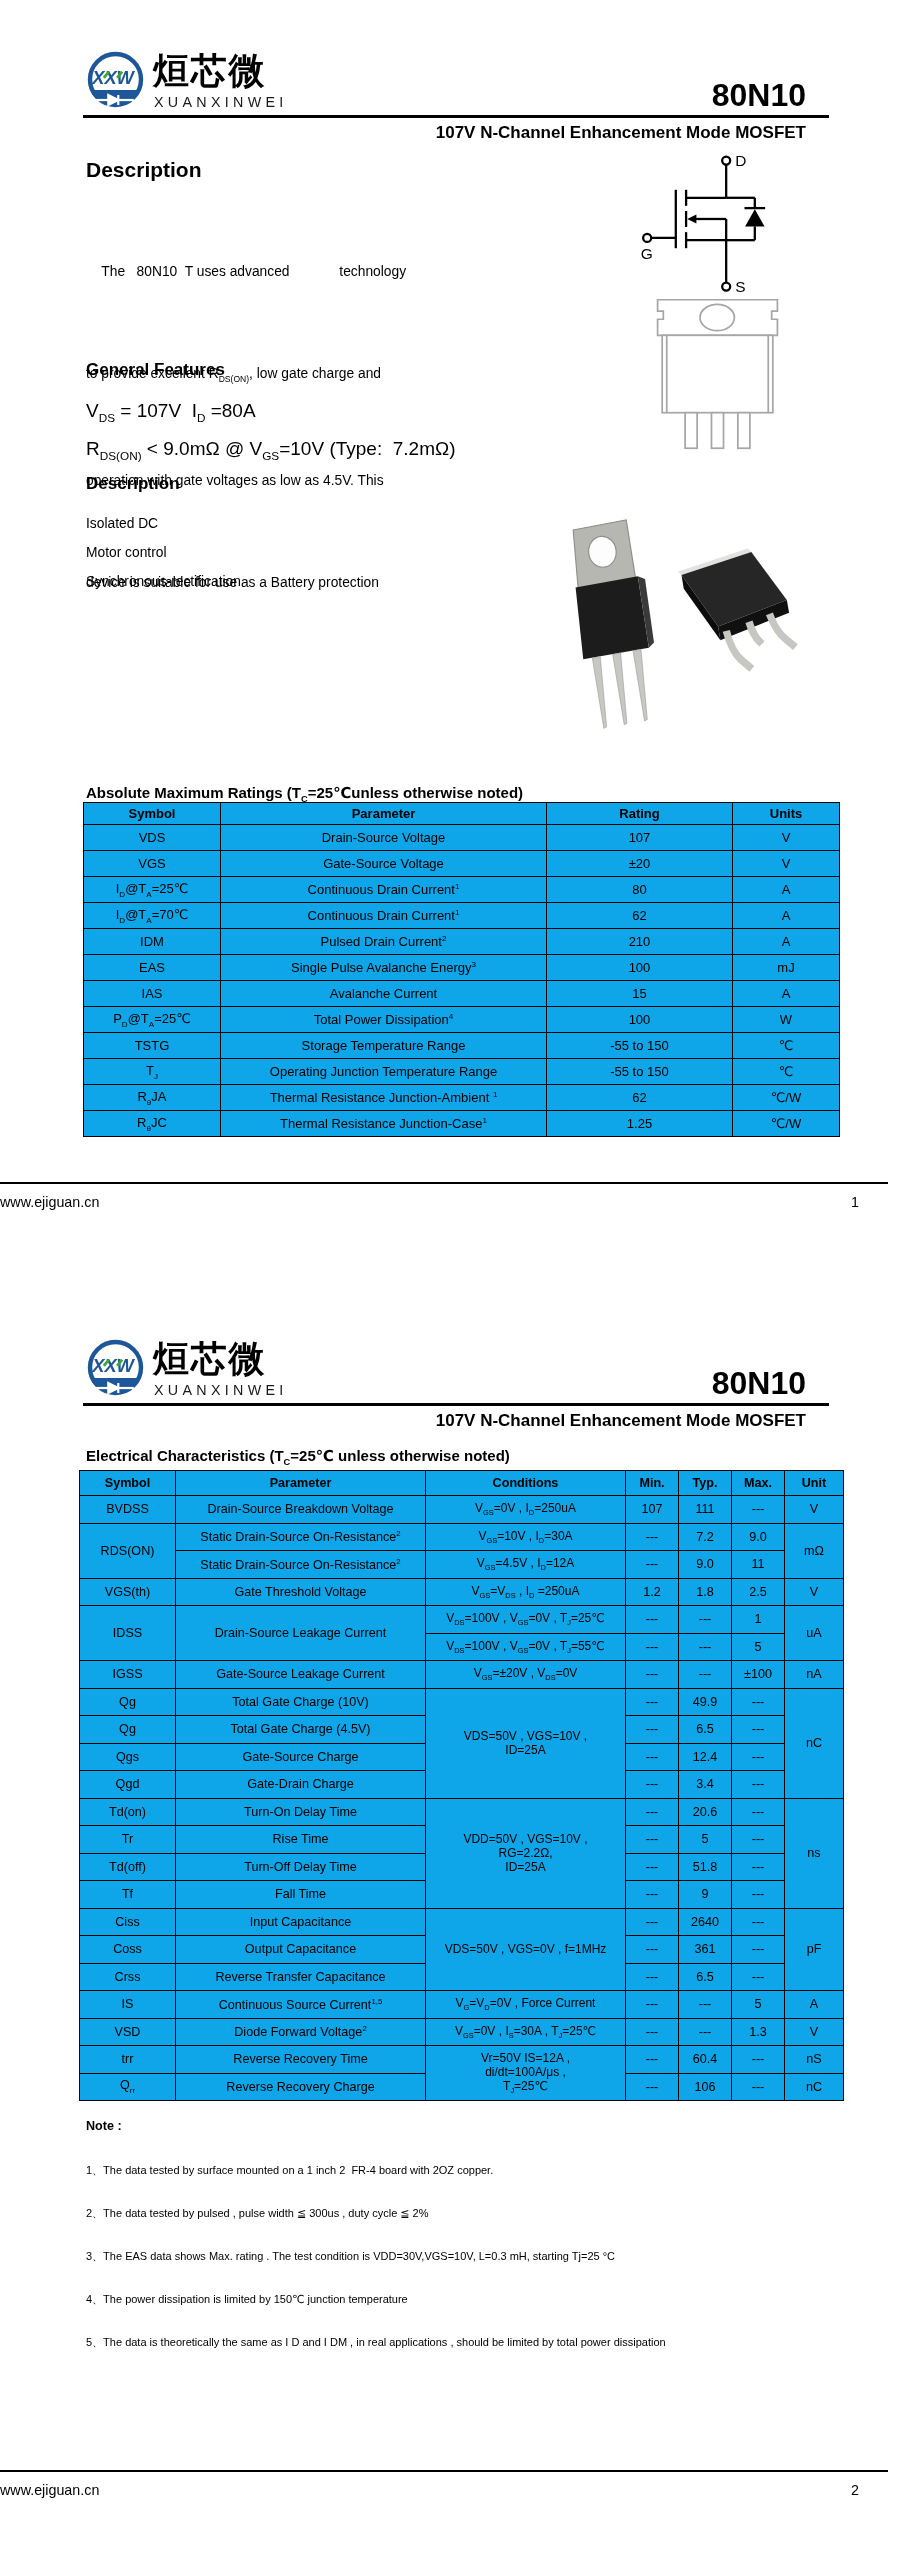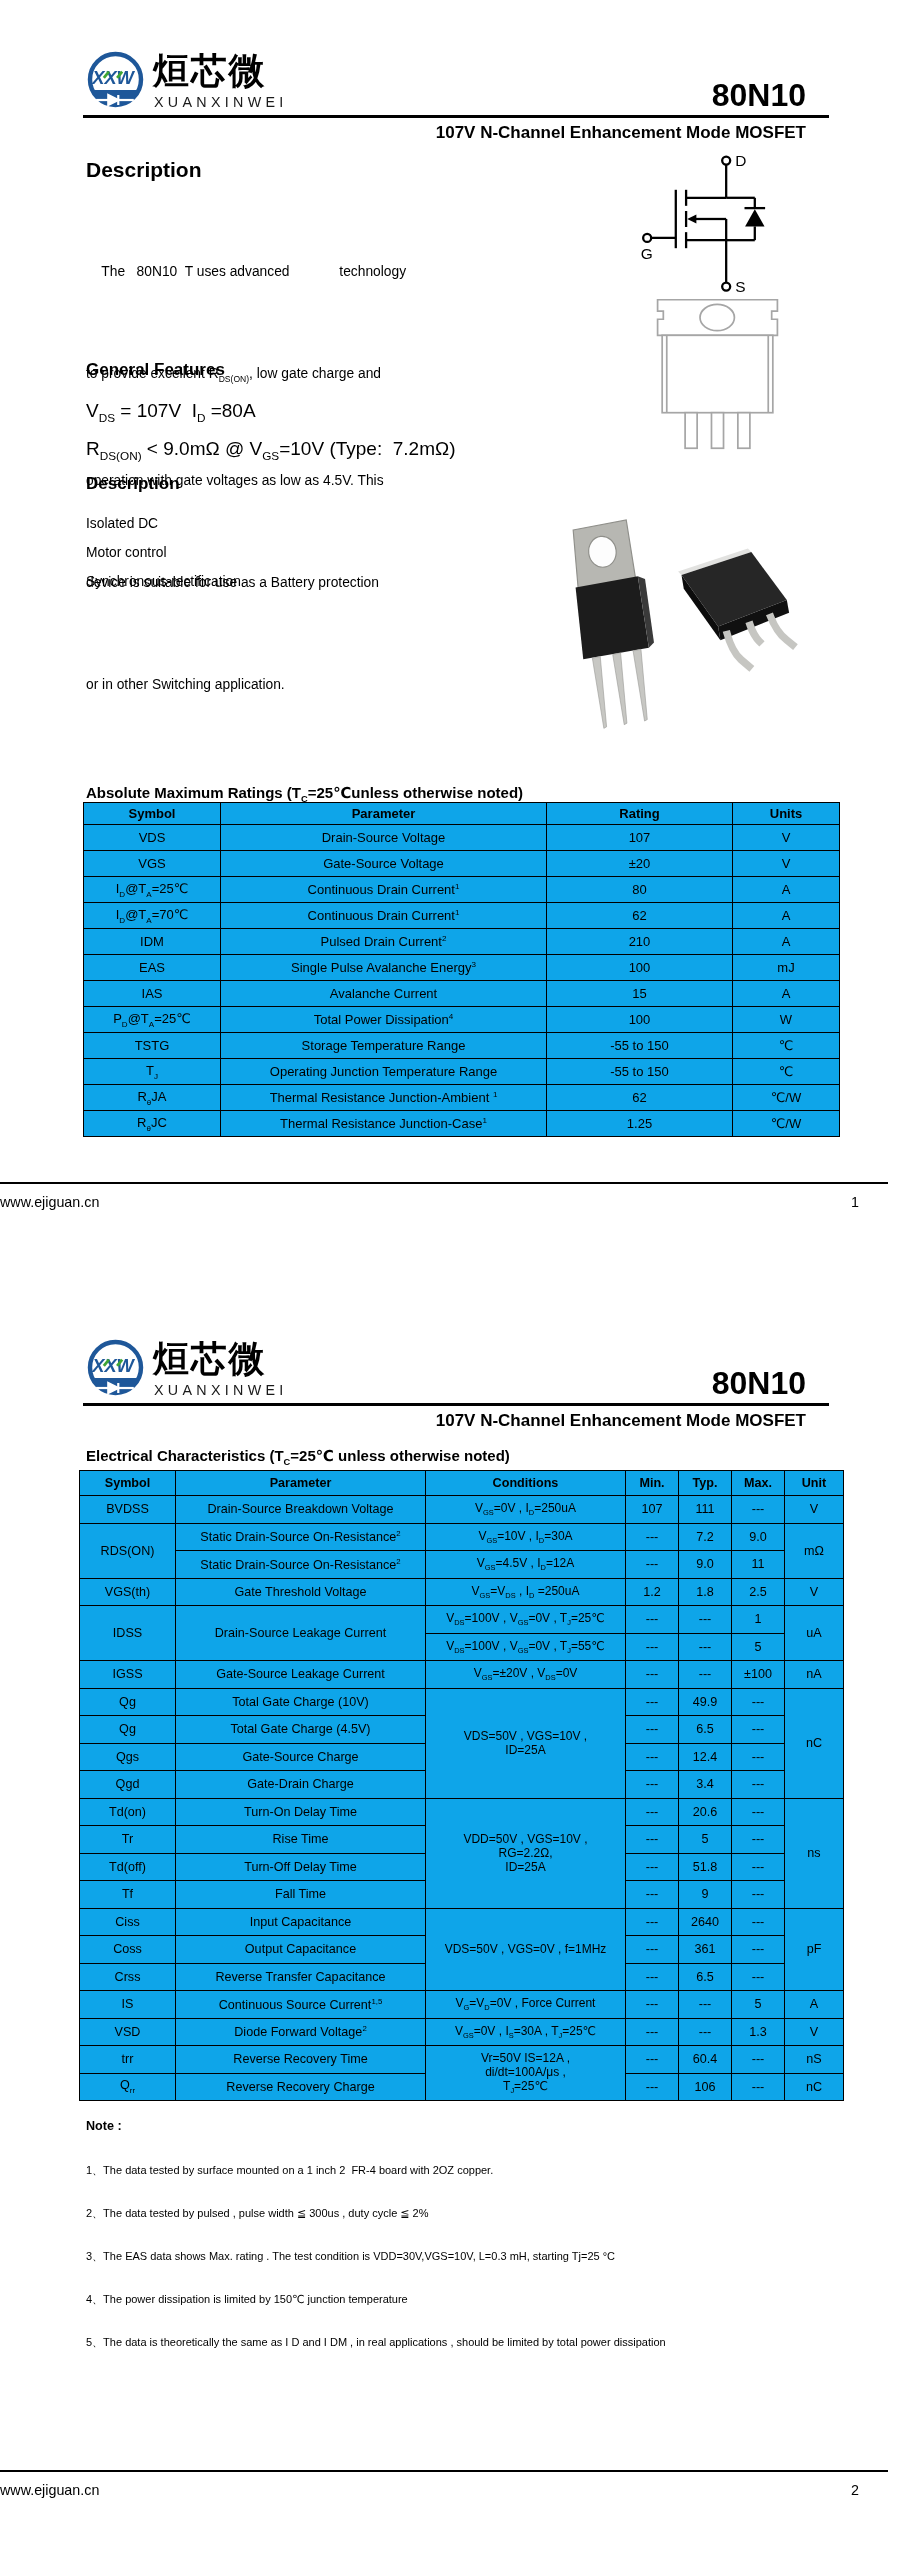--- a/index.html
+++ b/index.html
@@ -70,21 +70,20 @@
   <div class="abs partno">80N10</div>
   <div class="abs hrule"></div>
   <div class="abs subtitle">107V N-Channel Enhancement Mode MOSFET</div>
 
   <div class="abs h-small" style="left:86px;top:158px">Description</div>
   <div class="abs bodytext" style="left:86px;top:187px;width:459px">
     <div>    The   80N10  T uses advanced             technology</div>
     <div>to provide excellent R<sub>DS(ON)</sub>, low gate charge and</div>
     <div>operation with gate voltages as low as 4.5V. This</div>
     <div>device is suitable for use as a Battery protection</div>
-    <div>or in other Switching application.</div>
   </div>
 
   <div class="abs h-big" style="left:86px;top:360px">General Features</div>
   <div class="abs feat pre" style="left:86px;top:400px">V<sub>DS</sub> = 107V  I<sub>D</sub> =80A</div>
   <div class="abs feat pre" style="left:86px;top:438px">R<sub>DS(ON)</sub> &lt; 9.0mΩ @ V<sub>GS</sub>=10V (Type:  7.2mΩ)</div>
 
   <div class="abs h-big" style="left:86px;top:474px">Description</div>
   <div class="abs app-list" style="left:86px;top:509px">
     <div>Isolated DC</div>
     <div>Motor control</div>

